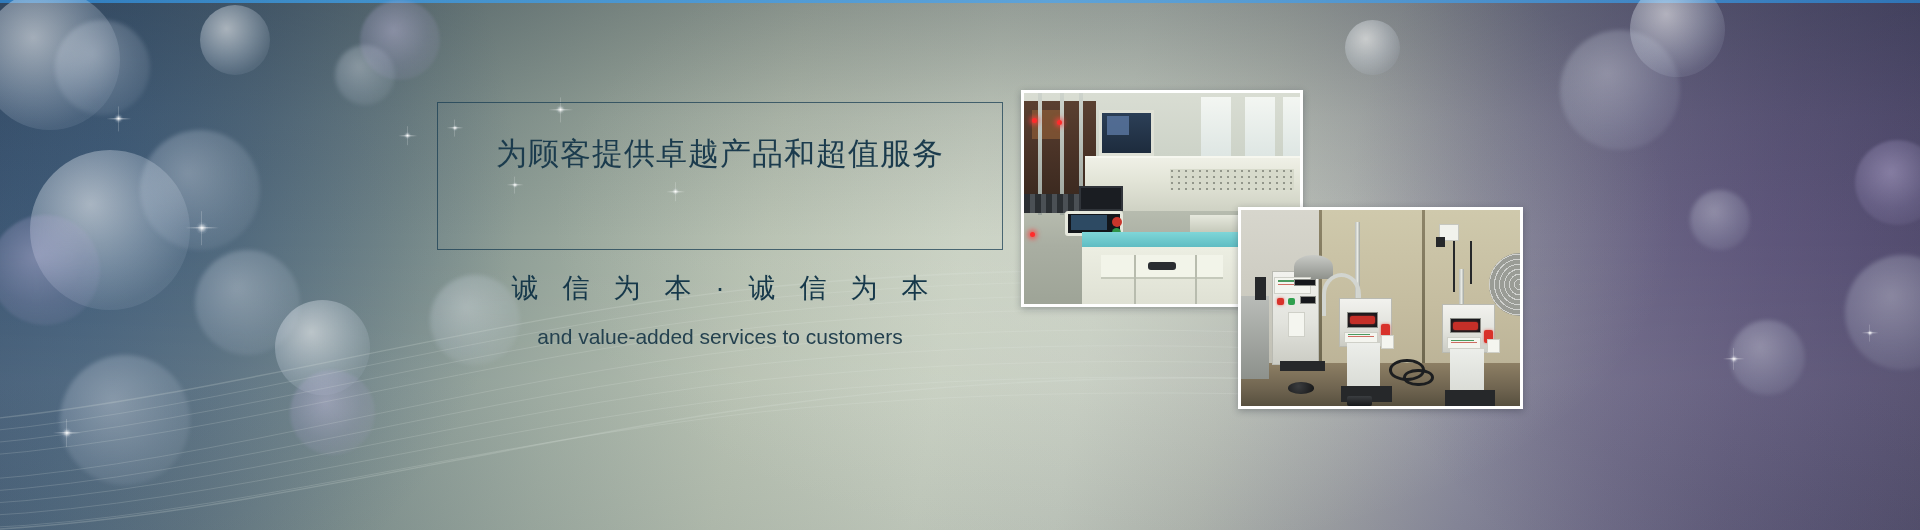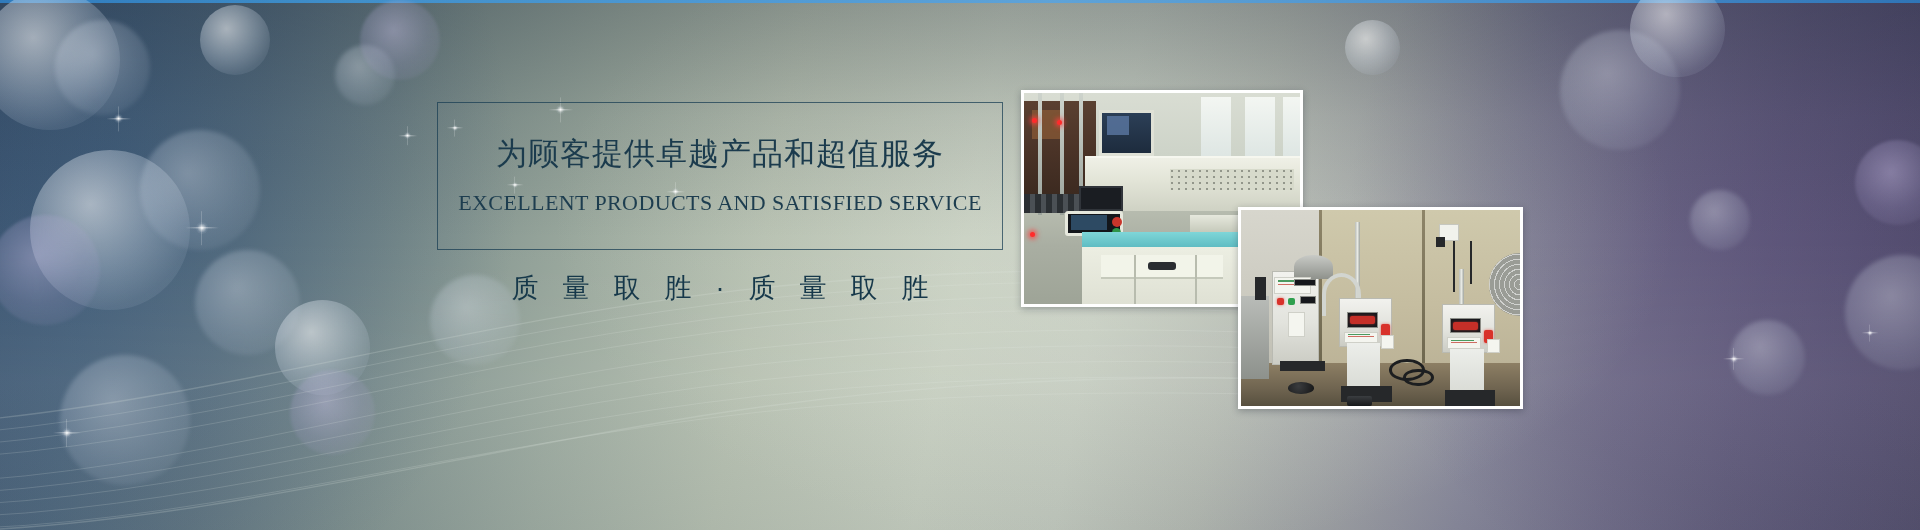--- a/index.html
+++ b/index.html
@@ -351,25 +351,25 @@
       <path d="M-20,190 C 240,164 490,84  780,56  C 1030,32 1280,38 1500,58"></path>
     </g>
   </svg>
 
   <div class="copy">
 
     <div class="frame"></div>
 
     <div class="headline">为顾客提供卓越产品和超值服务</div>
 
-    <div class="subhead">EXCELLENT PRODUCTS AND SATISFIED SERVICE</div>
-
-    <div class="slogan">质量取胜·质量取胜</div>
+
+    <div class="slogan">诚信为本·诚信为本</div>
 
     <div class="blurb">
+      <span class="ln">and value-added services to customers</span>
     </div>
   </div>
 
   <div class="photo" id="photo-machine">
     <div class="canvas">
       <div class="p1-wall"></div>
       <div class="p1-floor"></div>
       <div class="p1-win p1-winA"></div>
       <div class="p1-win p1-winB"></div>
       <div class="p1-win p1-winC"></div>

